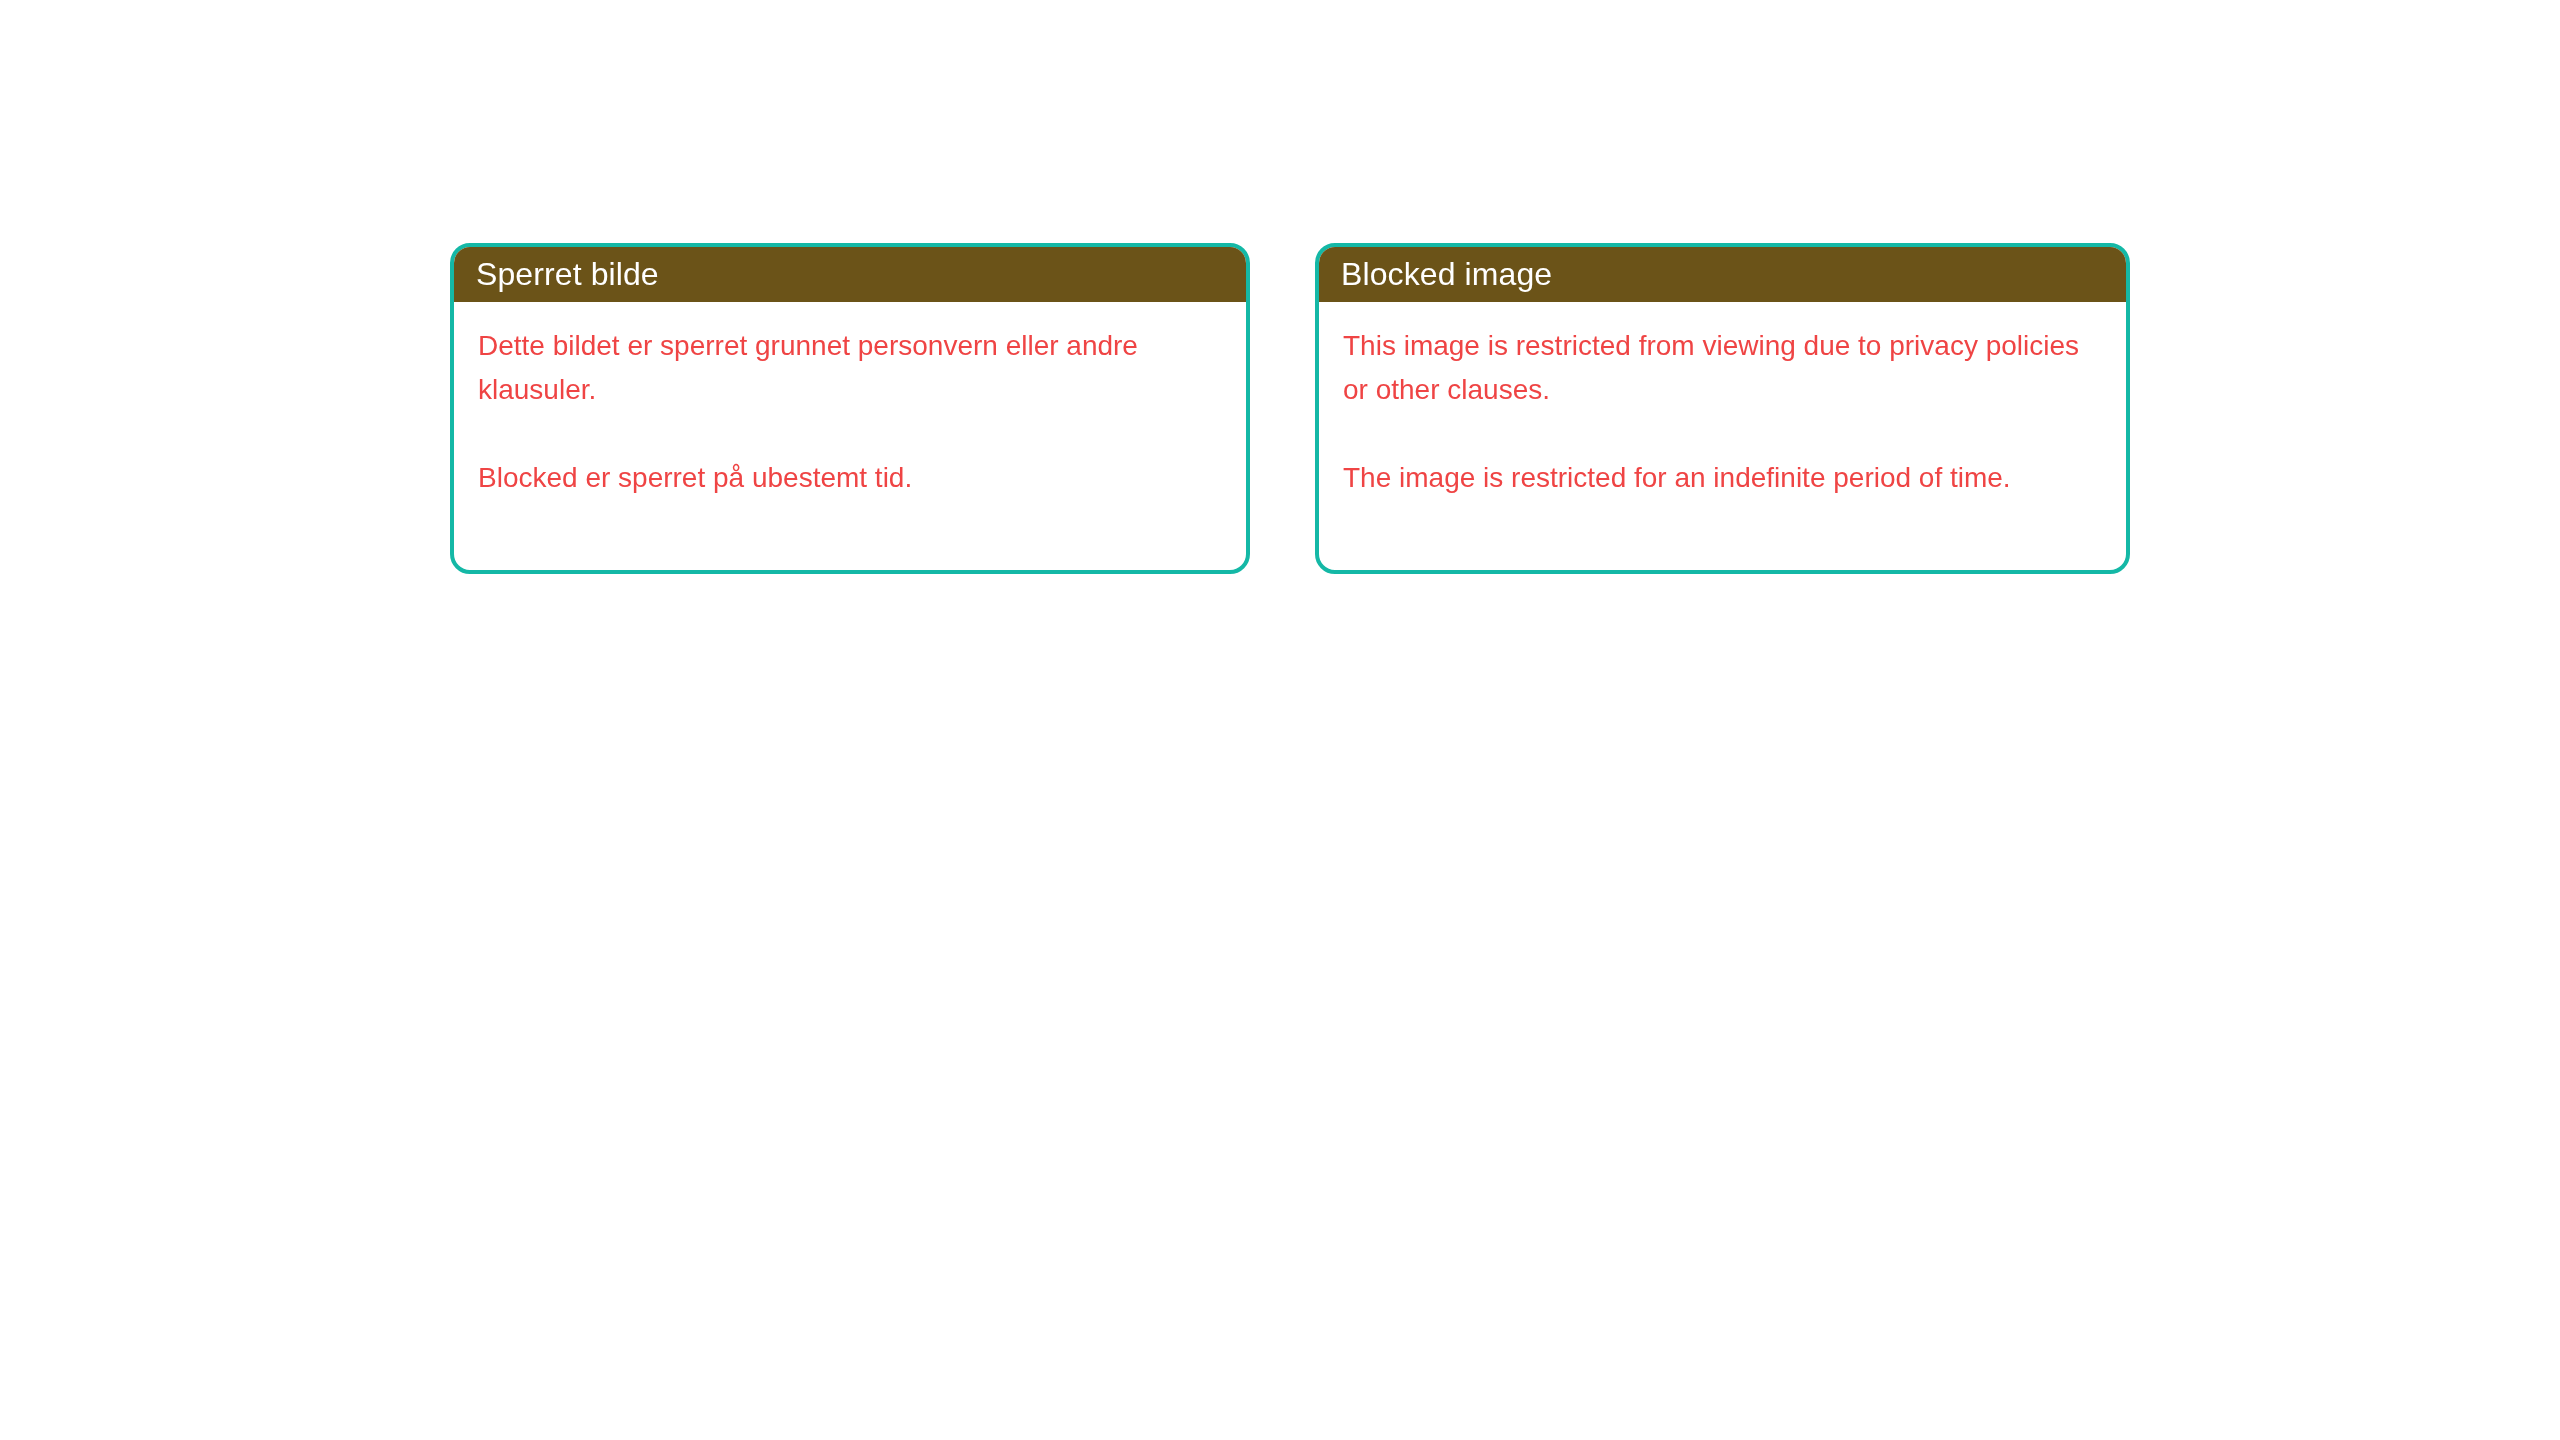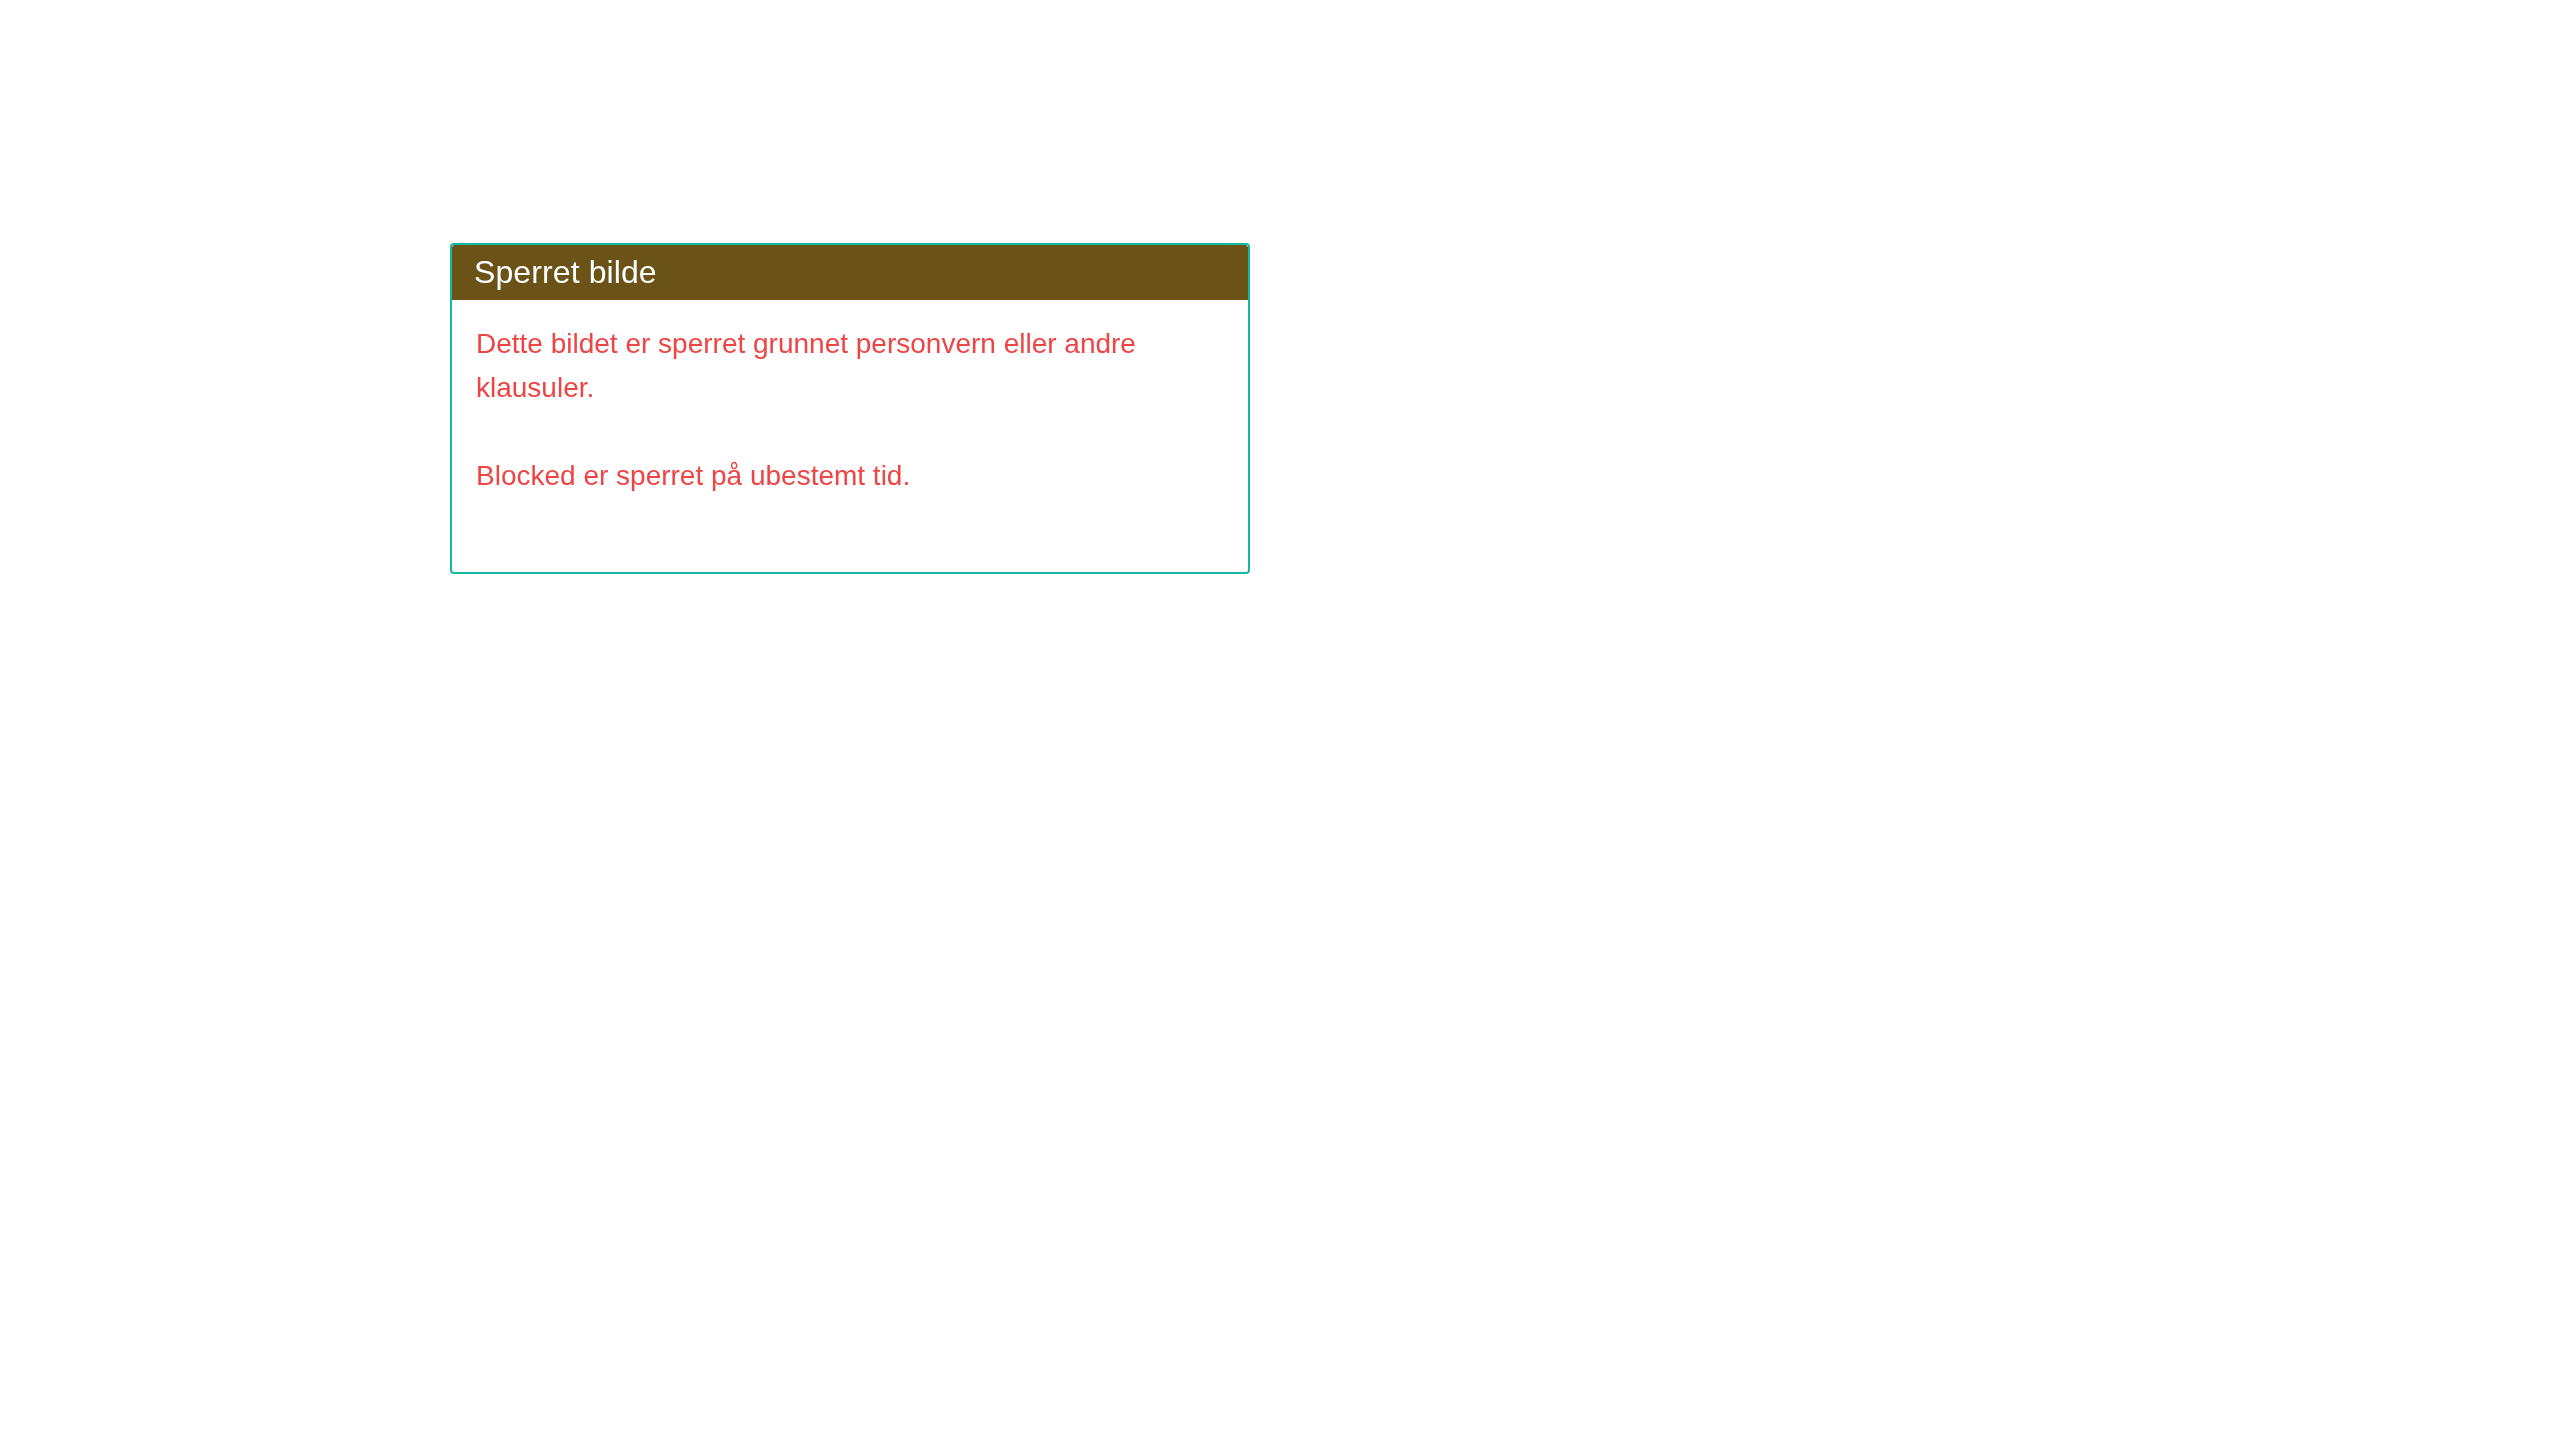--- a/index.html
+++ b/index.html
@@ -18,22 +18,22 @@
   .stage {
     position: relative;
     width: 2560px;
     height: 1440px;
   }
 
   .notice-card {
     position: absolute;
     box-sizing: border-box;
     background: #ffffff;
-    border: 2px solid #14b8a6;
-    border-radius: 4px;
+    border: 4px solid #14b8a6;
+    border-radius: 20px;
     overflow: hidden;
   }
 
   .card-left {
     left: 450px;
     top: 243px;
     width: 800px;
     height: 331px;
   }
 
@@ -93,14 +93,23 @@
   <section class="notice-card card-left">
     <div class="card-header">
       <h2 class="card-title">Sperret bilde</h2>
     </div>
     <div class="card-body">
       <p>Dette bildet er sperret grunnet personvern eller andre klausuler.</p>
       <p>Blocked er sperret på ubestemt tid.</p>
     </div>
   </section>
 
+  <section class="notice-card card-right">
+    <div class="card-header">
+      <h2 class="card-title">Blocked image</h2>
+    </div>
+    <div class="card-body">
+      <p>This image is restricted from viewing due to privacy policies or other clauses.</p>
+      <p>The image is restricted for an indefinite period of time.</p>
+    </div>
+  </section>
 
 </div>
 
 </body></html>

